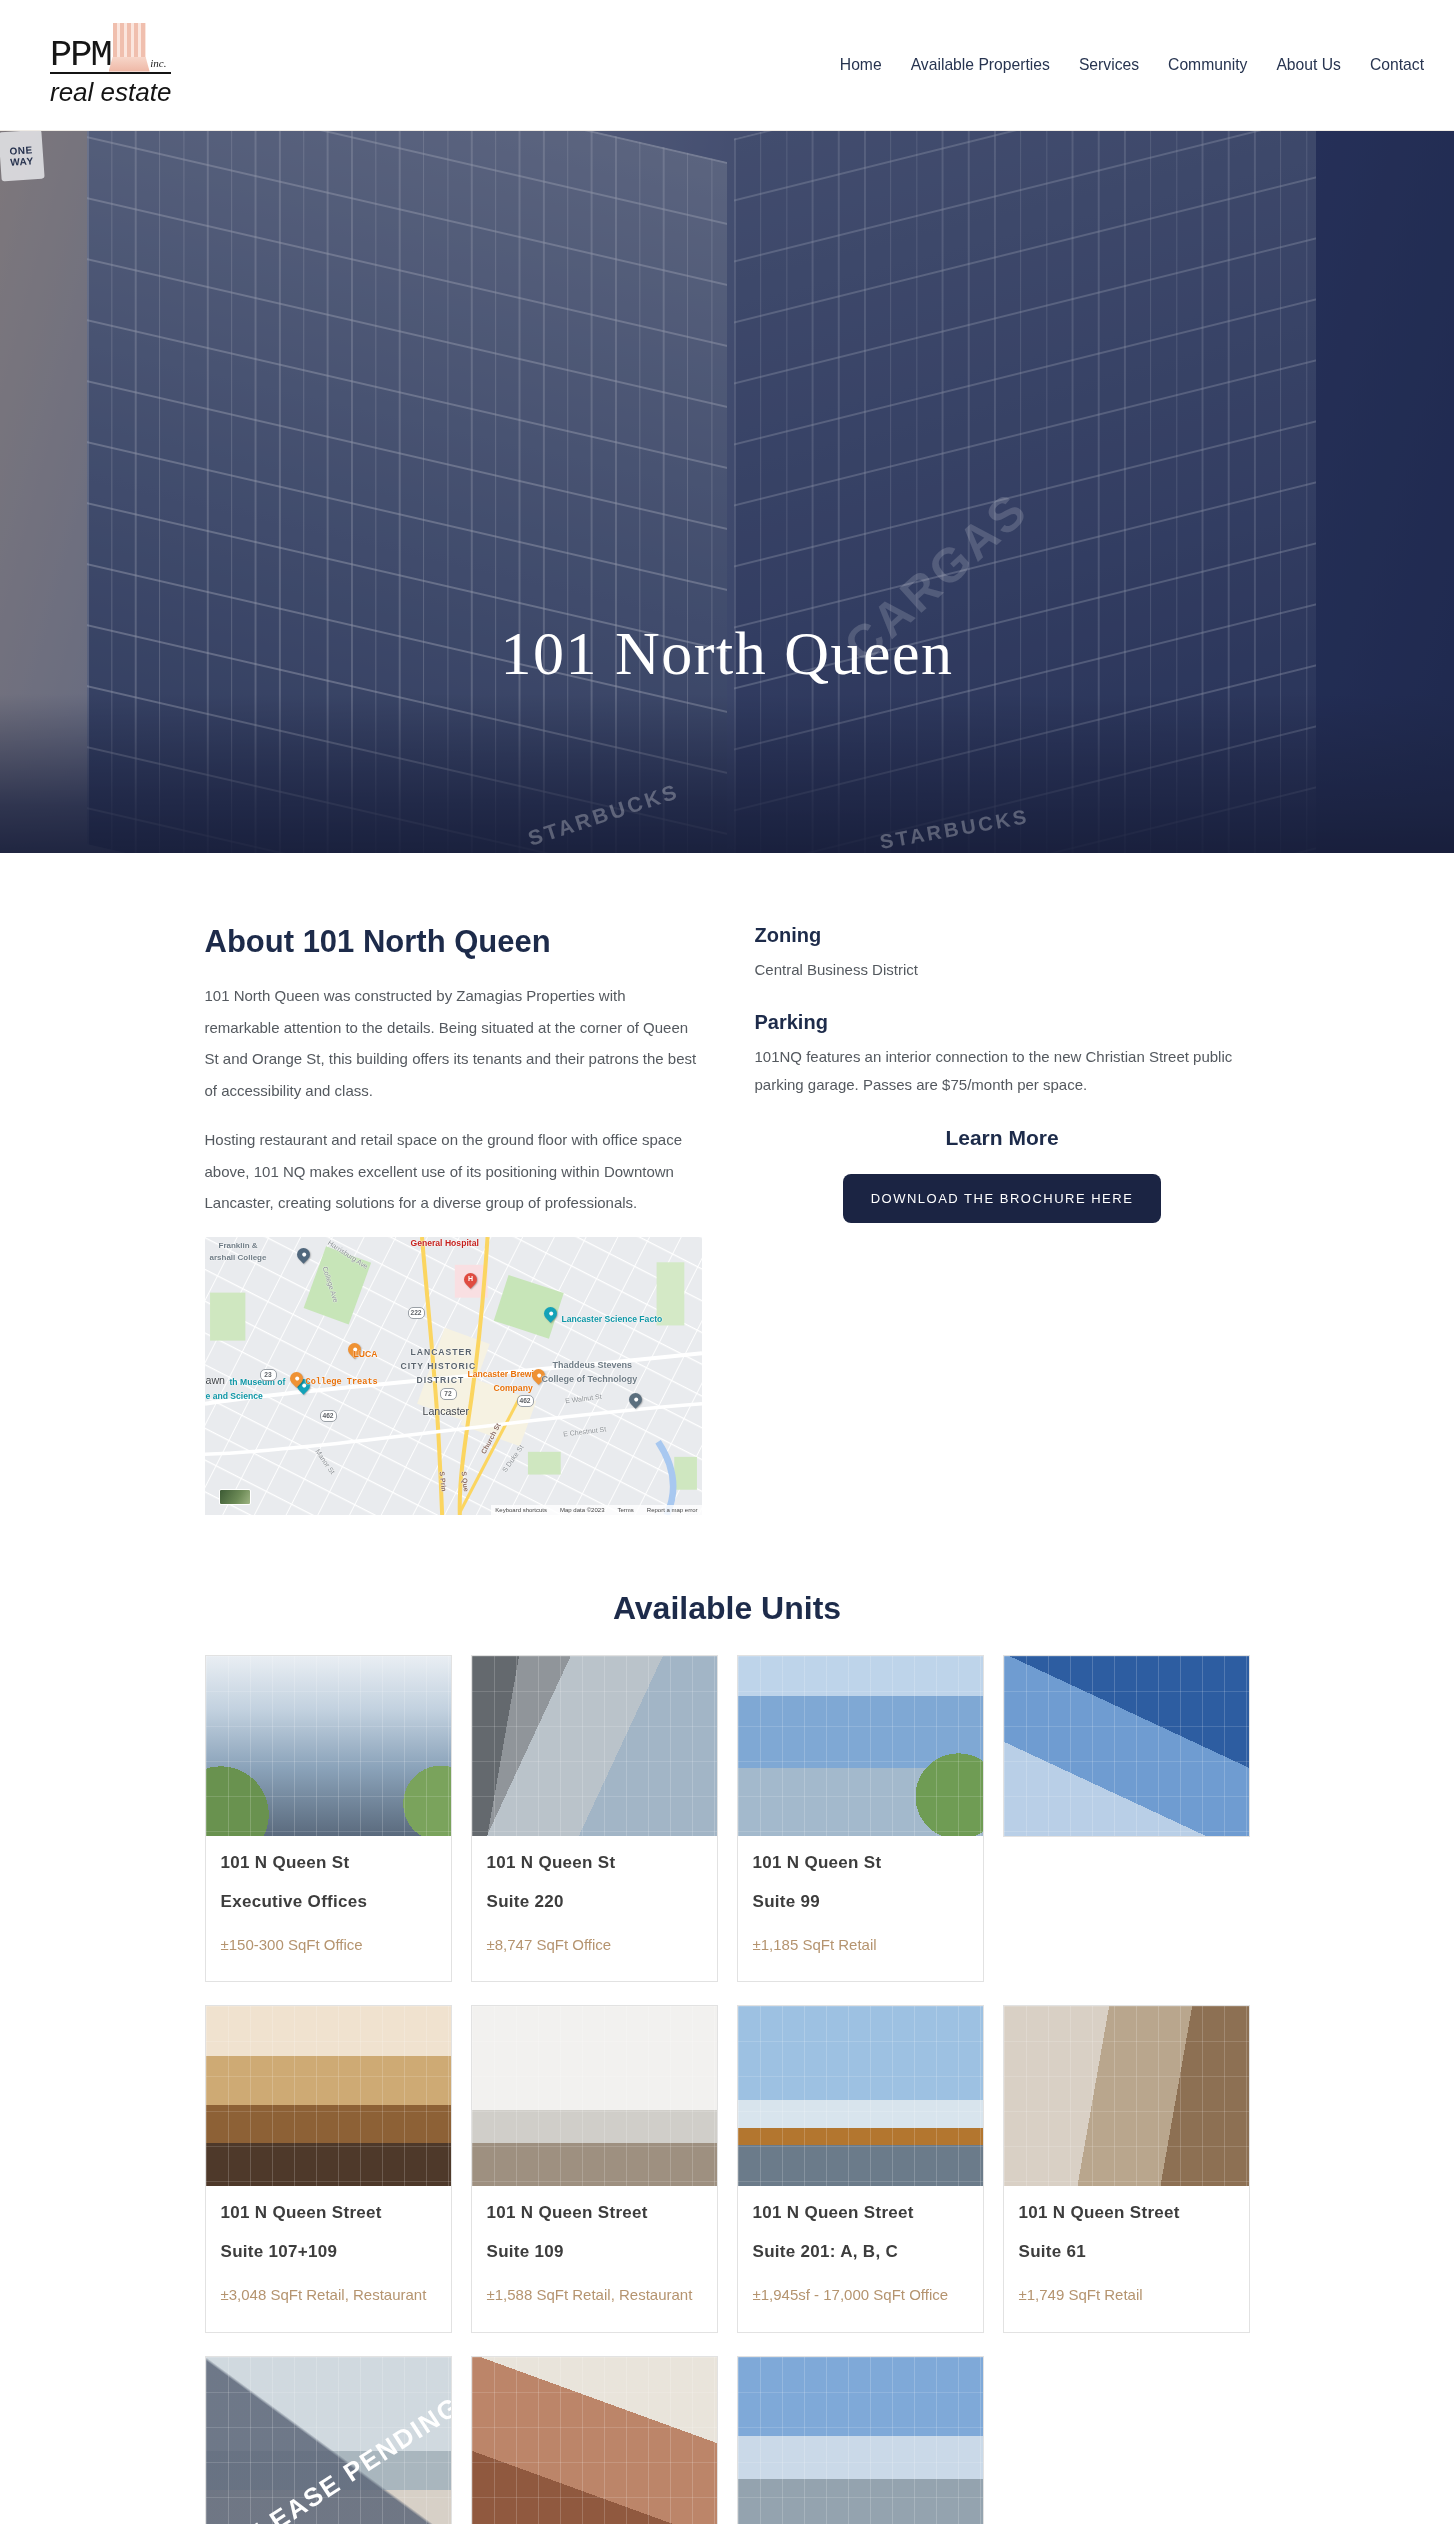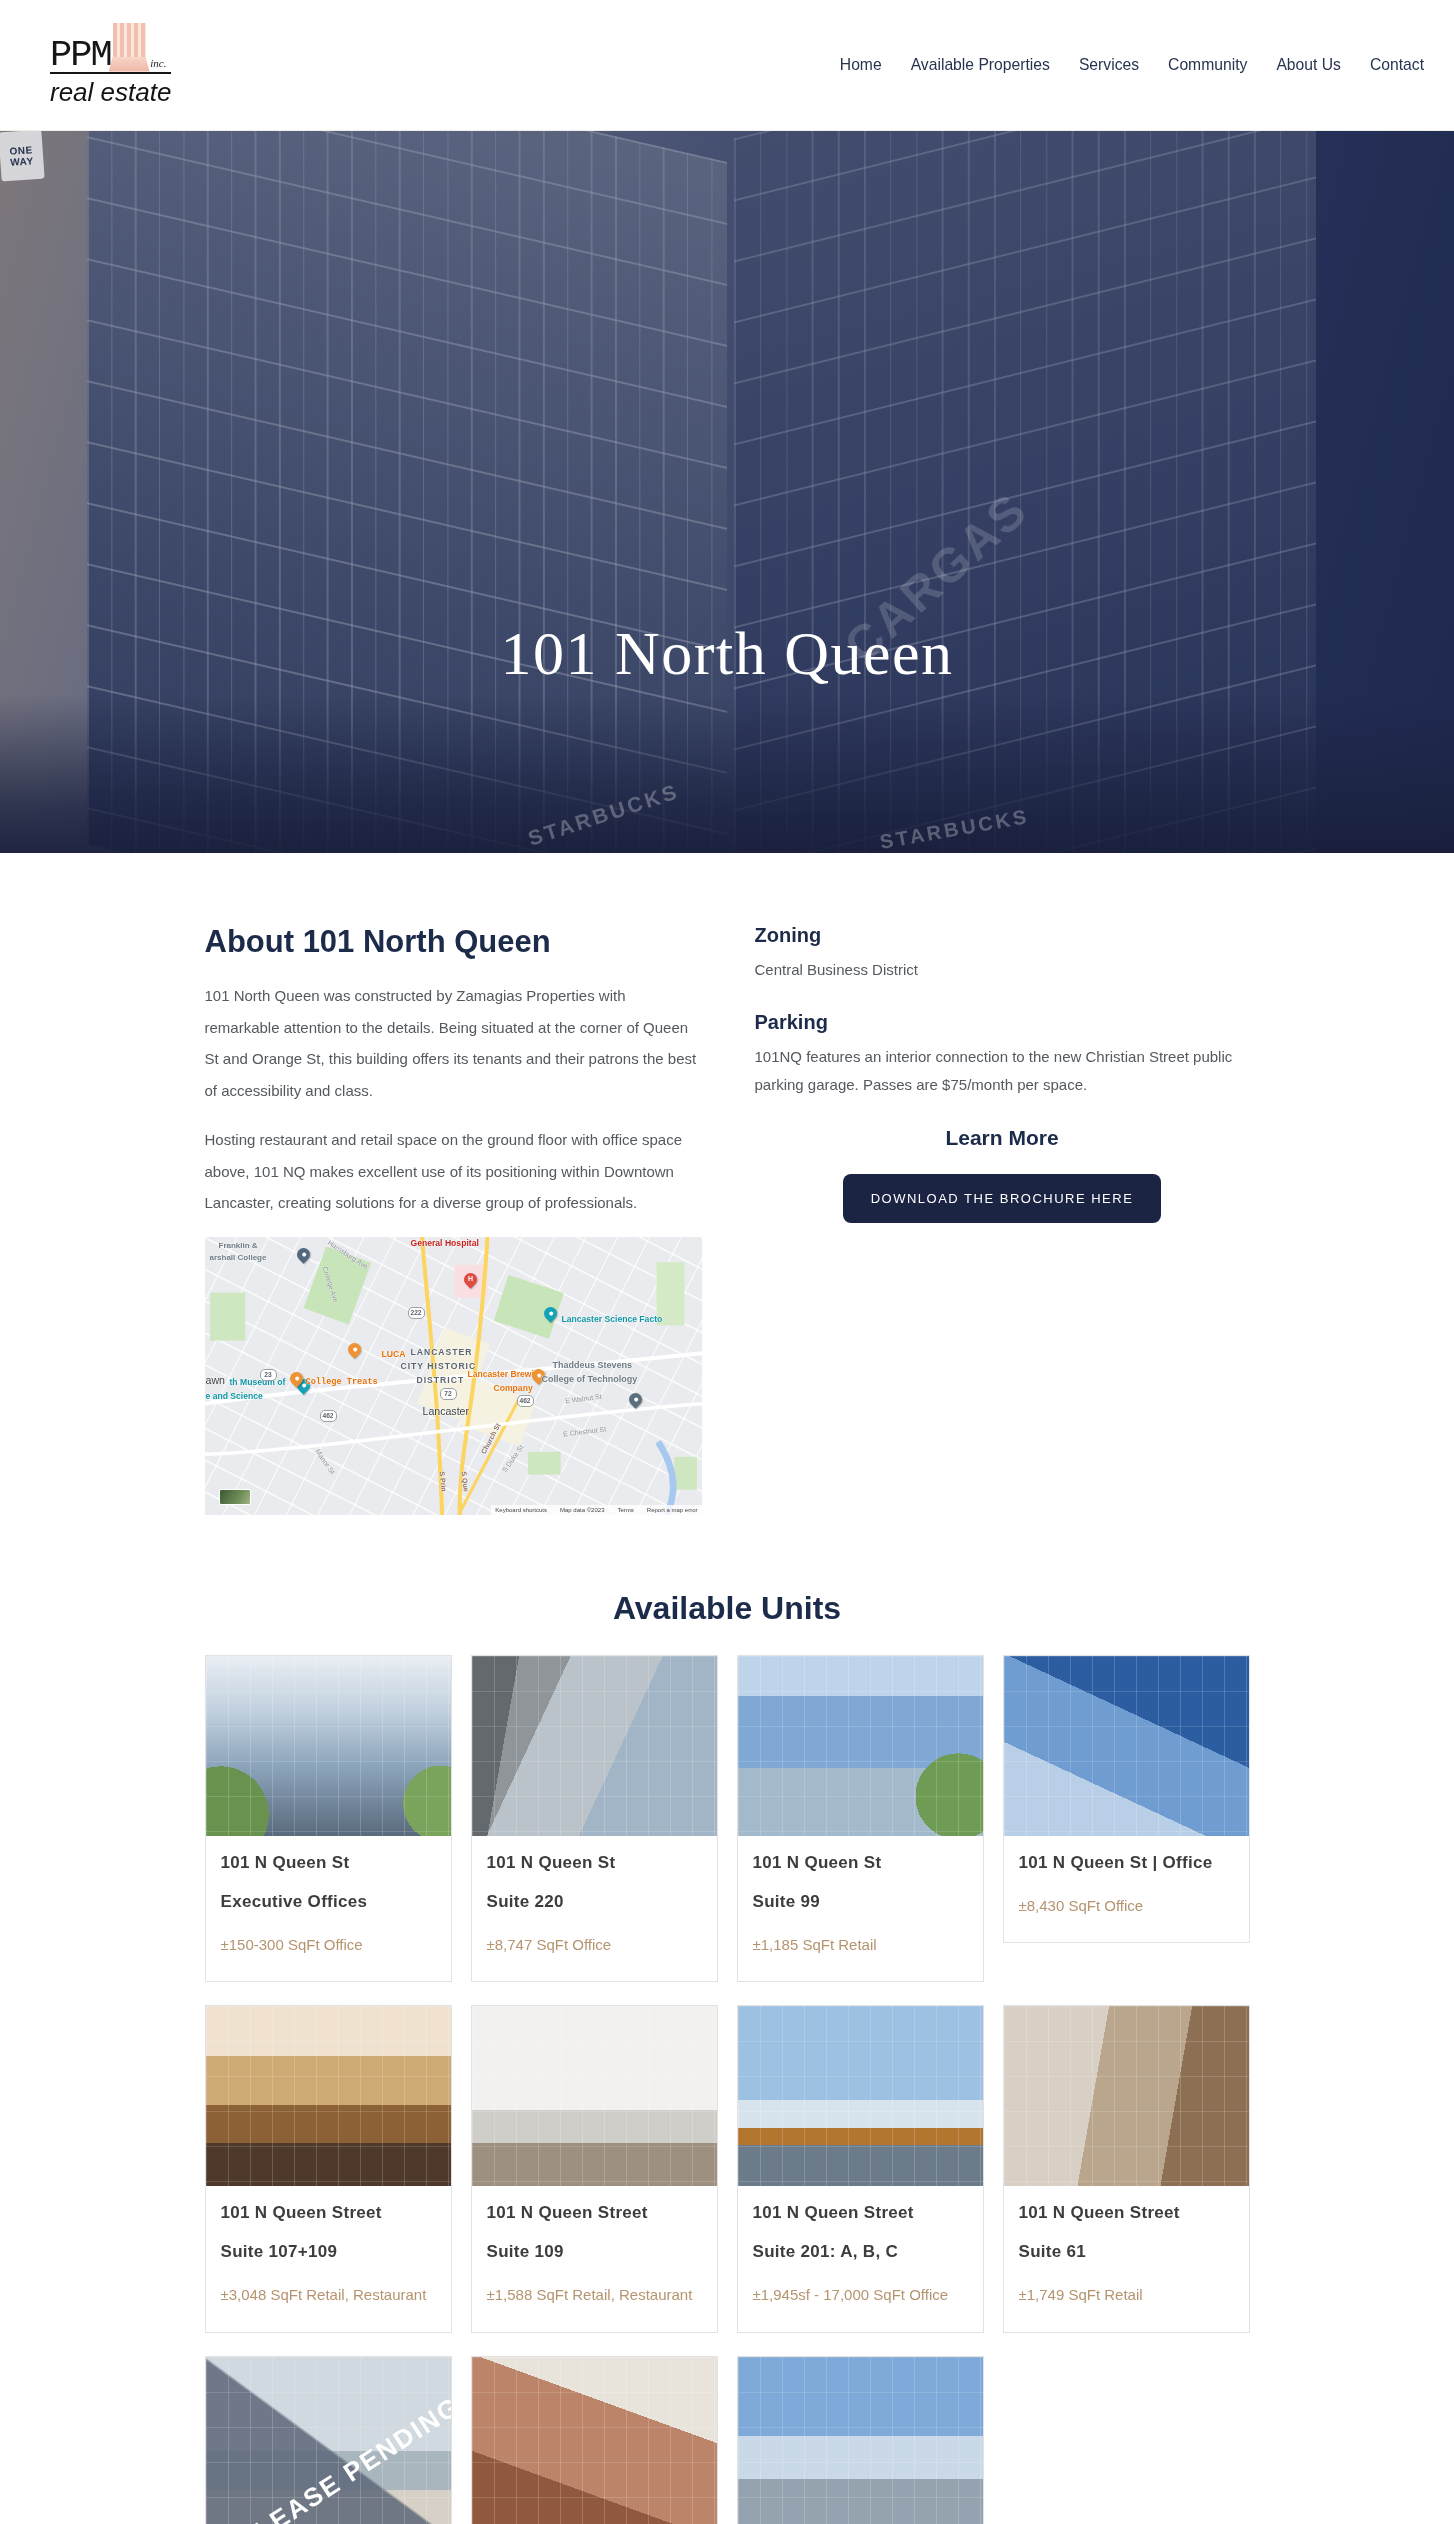--- a/index.html
+++ b/index.html
@@ -175,21 +175,21 @@
         <div class="lbl lbl-college" style="left:5px;top:16px;">arshall College</div>
         <div class="pin pin-navy" style="left:92px;top:11px;"></div>
         <div class="lbl" style="left:120px;top:14px;transform:rotate(33deg);">Harrisburg Ave</div>
         <div class="lbl" style="left:107px;top:44px;transform:rotate(72deg);">College Ave</div>
         <div class="lbl lbl-hospital" style="left:206px;top:1px;">General Hospital</div>
         <div class="pin pin-red haspinletter" style="left:259px;top:36px;">
             <b>H</b>
           </div>
         <div class="shield" style="left:203px;top:70px;">222</div>
         <div class="pin pin-orange" style="left:143px;top:106px;"></div>
-        <div class="lbl lbl-poi-orange" style="left:177px;top:112px;">LUCA</div>
+        <div class="lbl lbl-poi-orange" style="left:149px;top:112px;">LUCA</div>
         <div class="pin pin-teal" style="left:339px;top:70px;"></div>
         <div class="lbl lbl-poi-teal" style="left:357px;top:77px;">Lancaster Science Facto</div>
         <div class="lbl lbl-poi-orange" style="left:263px;top:132px;">Lancaster Brewing</div>
         <div class="lbl lbl-poi-orange" style="left:289px;top:146px;">Company</div>
         <div class="pin pin-orange" style="left:327px;top:132px;"></div>
         <div class="lbl" style="left:360px;top:158px;transform:rotate(-7deg);">E Walnut St</div>
         <div class="lbl lbl-poi-teal" style="left:1px;top:140px;padding-left:24px;">th Museum of</div>
         <div class="lbl lbl-poi-teal" style="left:1px;top:154px;">e and Science</div>
         <div class="pin pin-teal" style="left:92px;top:142px;"></div>
         <div class="lbl" style="left:358px;top:191px;transform:rotate(-7deg);">E Chestnut St</div>
@@ -260,24 +260,20 @@
         <div class="card-img img3"></div>
         <div class="card-body">
           <div class="ct">101 N Queen St</div>
           <div class="ct">Suite 99</div>
           <div class="cs">±1,185 SqFt Retail</div>
         </div>
       </article>
 
       <article class="card">
         <div class="card-img img4"></div>
-        <div class="card-body">
-          <div class="ct">101 N Queen St | Office</div>
-          <div class="cs">±8,430 SqFt Office</div>
-        </div>
       </article>
 
       <article class="card">
         <div class="card-img img5"></div>
         <div class="card-body">
           <div class="ct">101 N Queen Street</div>
           <div class="ct">Suite 107+109</div>
           <div class="cs">±3,048 SqFt Retail, Restaurant</div>
         </div>
       </article>

